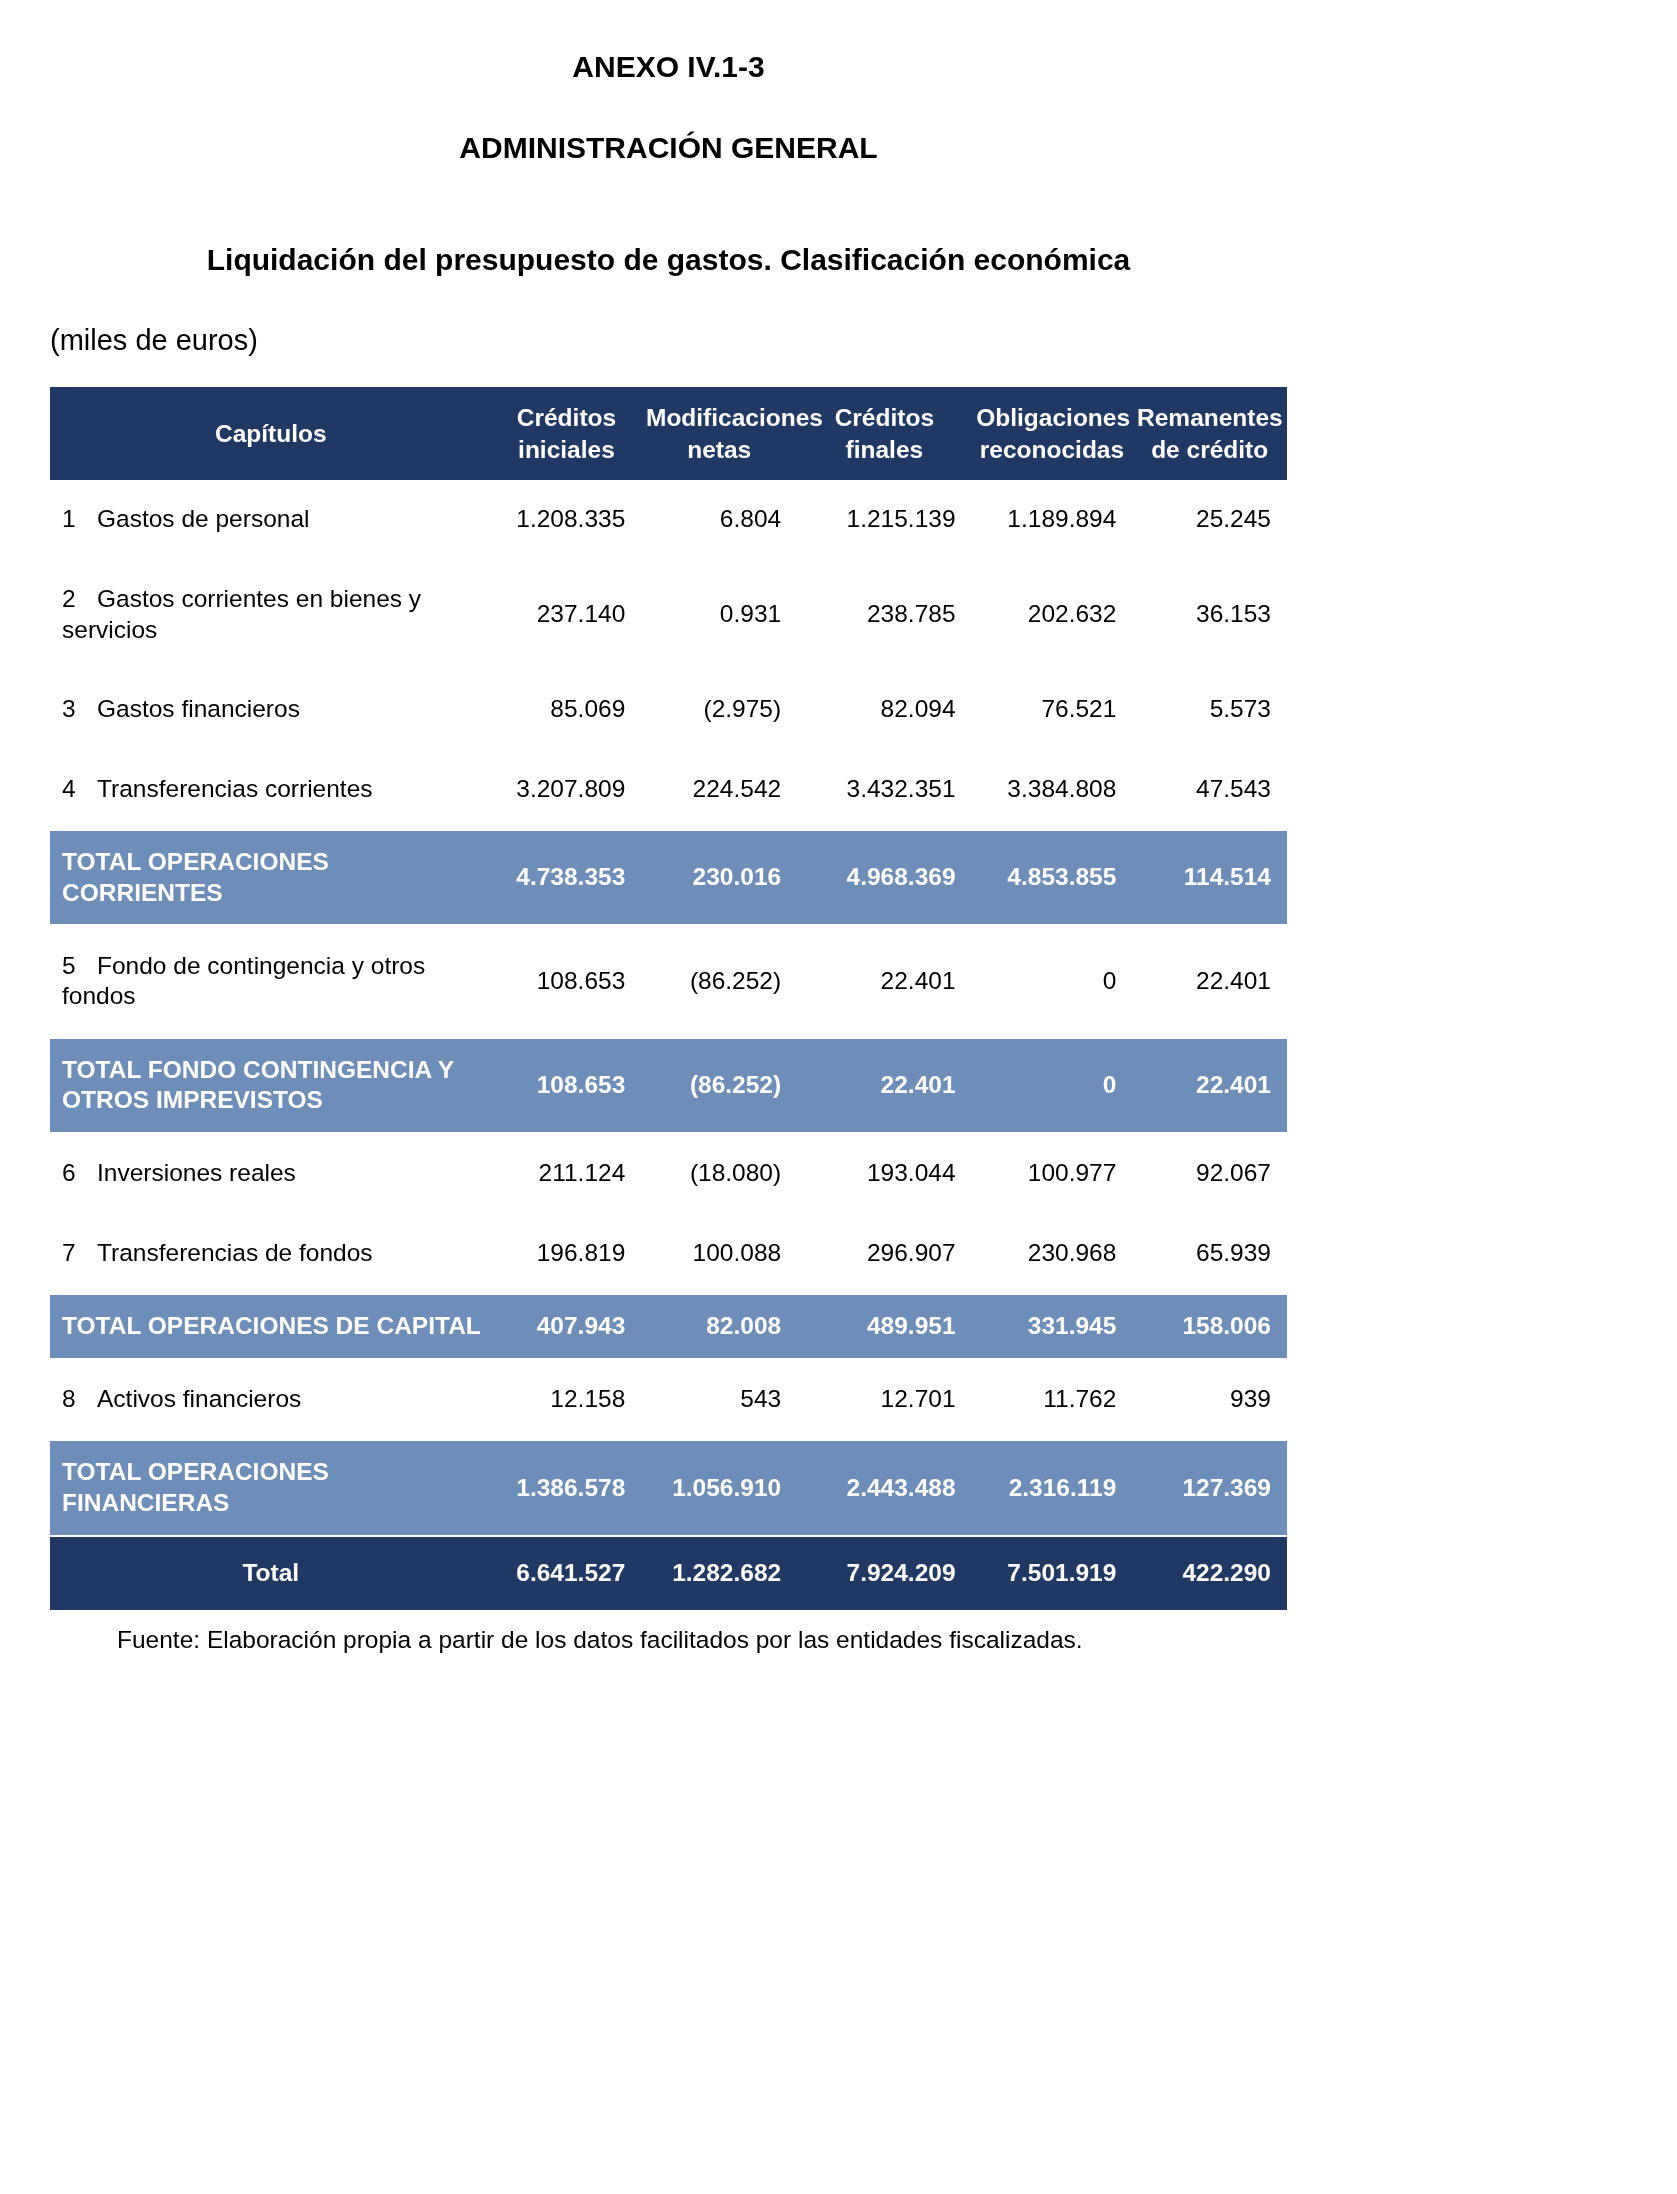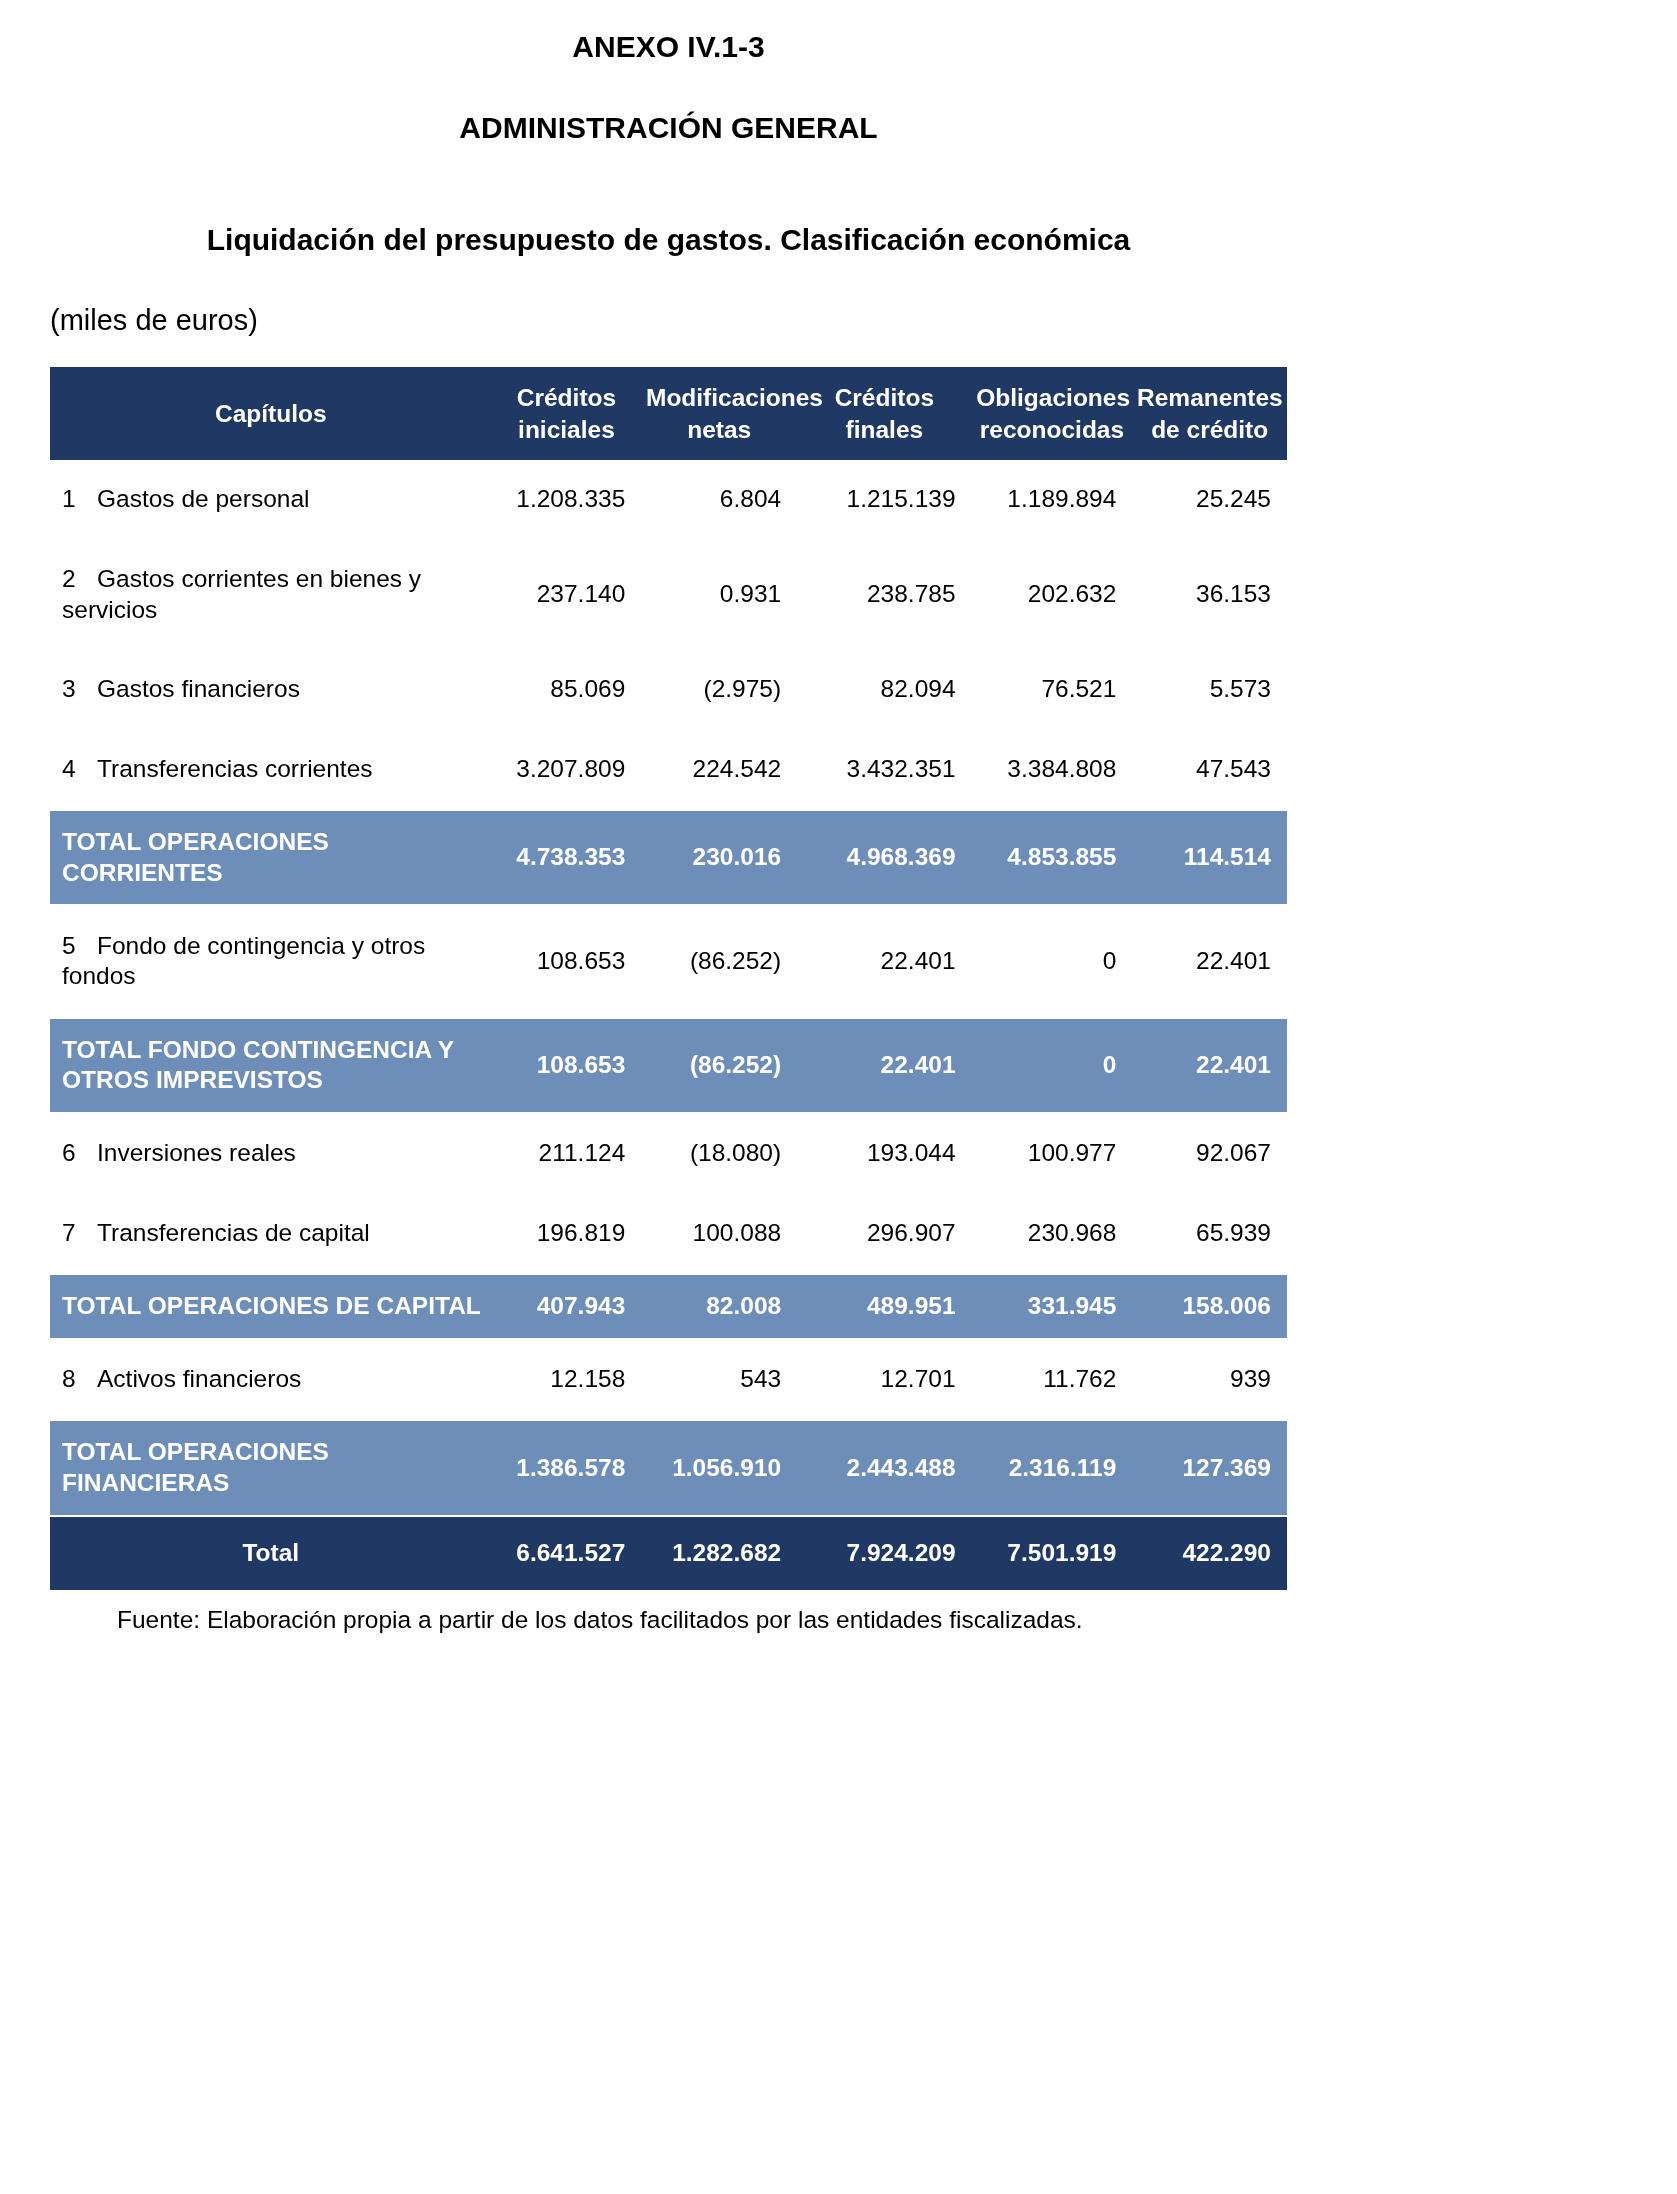--- a/index.html
+++ b/index.html
@@ -15,21 +15,21 @@
   body{
     width:1677px;
     min-height:2194px;
     background:var(--page-bg);
     color:var(--body-text);
     font-family:"Liberation Sans", sans-serif;
   }
   .page{
     width:1337px;
     min-height:2194px;
-    padding:16px 50px 32px 50px;
+    padding:36px 50px 32px 50px;
   }
   .t1,.t2,.t3{
     text-align:center;
     font-weight:bold;
     font-size:30px;
     margin:0;
   }
   .t1{margin-top:14.2px;}
   .t2{margin-top:47px;}
   .t3{margin-top:78px;}
@@ -199,21 +199,21 @@
       <tr class="data">
         <td class="cap"><span class="num">6</span><span>Inversiones reales</span></td>
         <td class="val">211.124</td>
         <td class="val">(18.080)</td>
         <td class="val">193.044</td>
         <td class="val">100.977</td>
         <td class="val">92.067</td>
       </tr>
 
       <tr class="data">
-        <td class="cap"><span class="num">7</span><span>Transferencias de capital</span></td>
+        <td class="cap"><span class="num">7</span><span>Transferencias de fondos</span></td>
         <td class="val">196.819</td>
         <td class="val">100.088</td>
         <td class="val">296.907</td>
         <td class="val">230.968</td>
         <td class="val">65.939</td>
       </tr>
 
       <tr class="subtotal">
         <td class="cap">TOTAL OPERACIONES DE CAPITAL</td>
         <td class="val">407.943</td>

